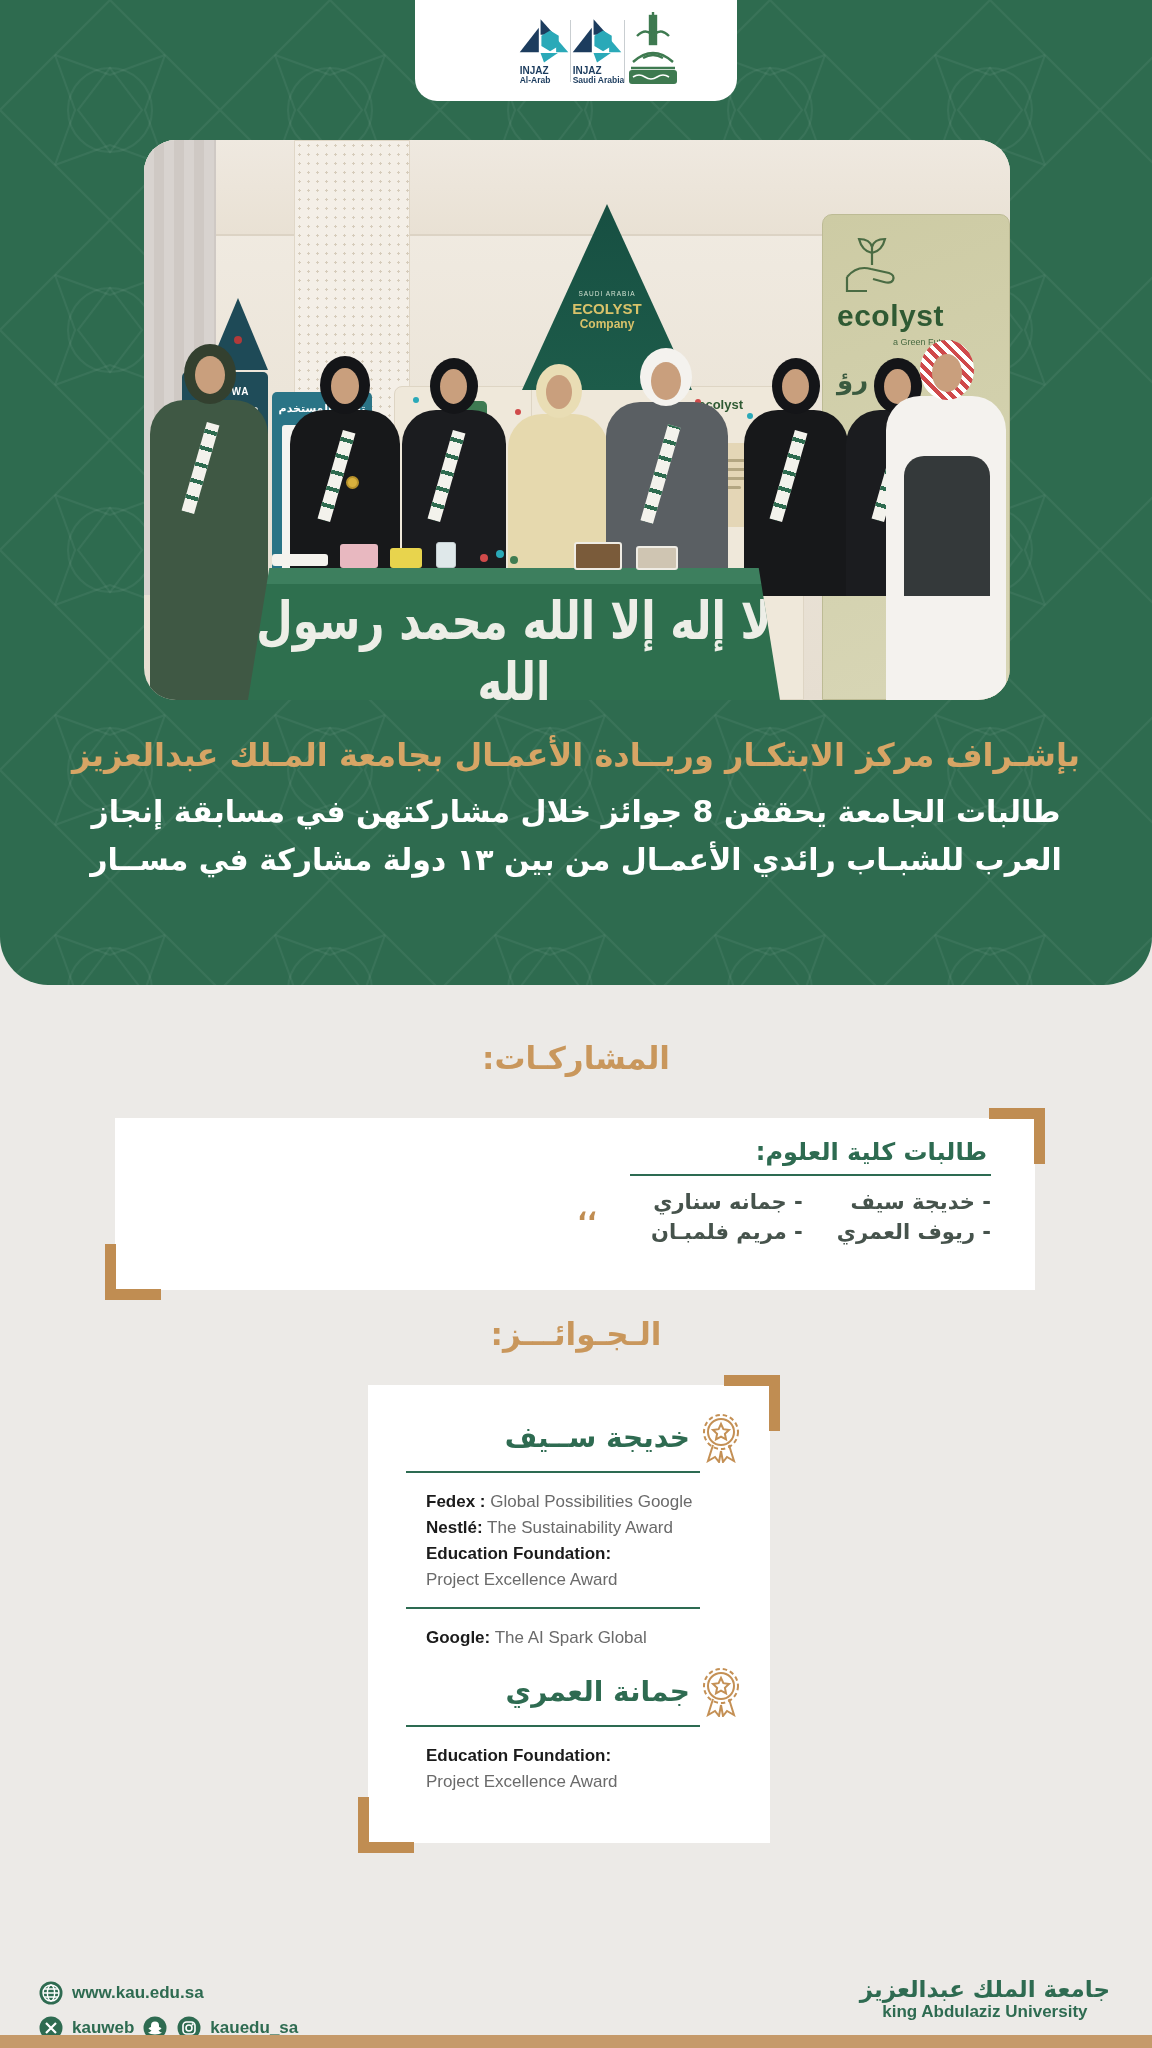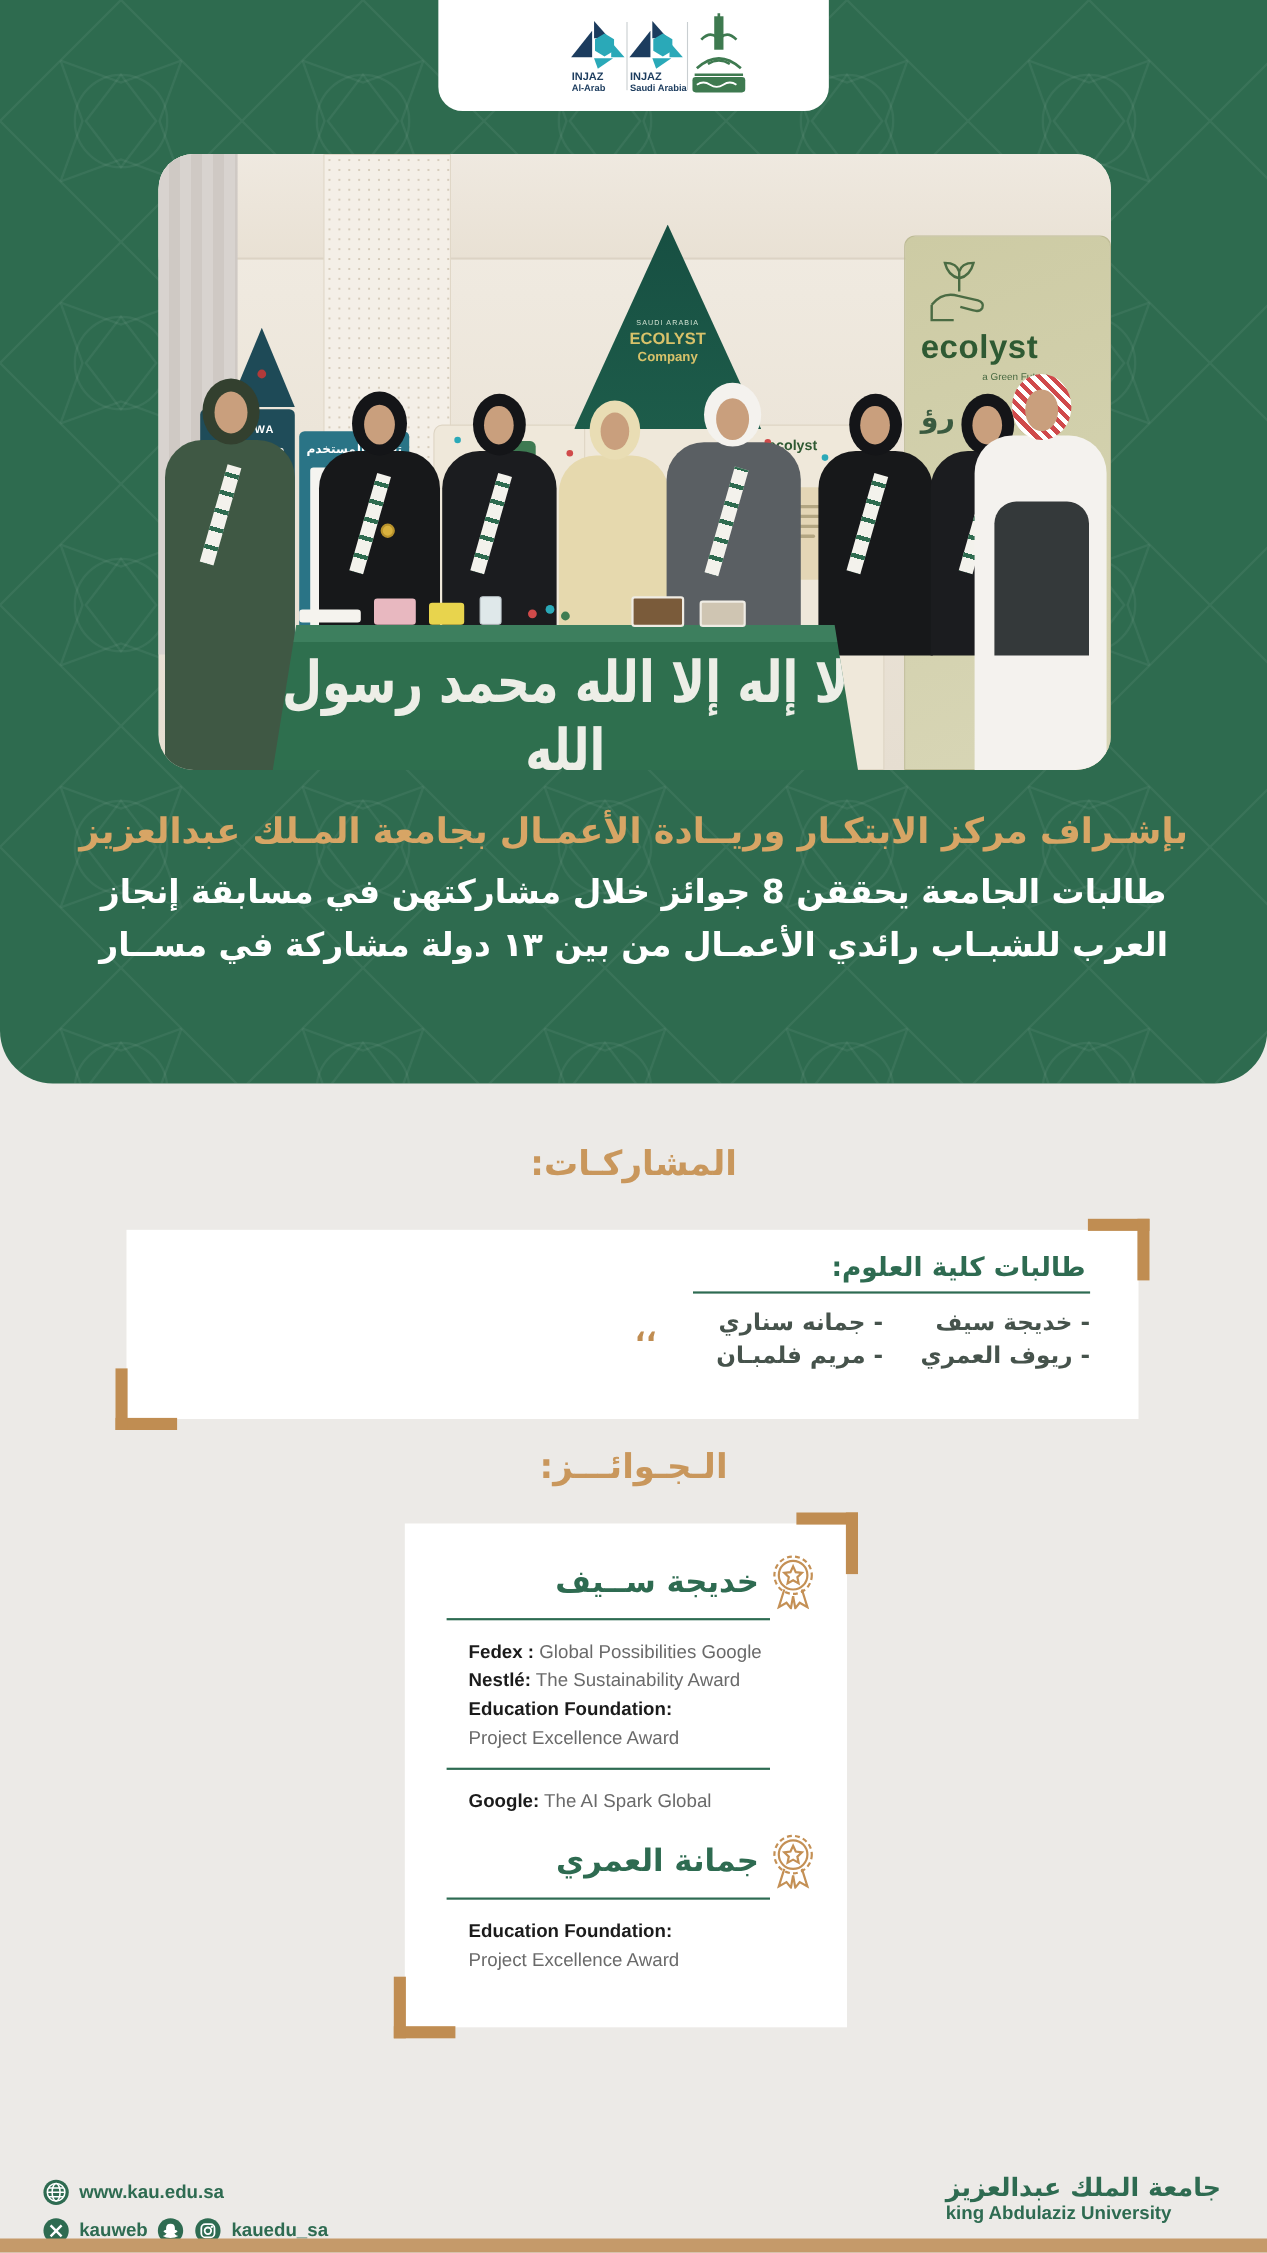--- a/index.html
+++ b/index.html
@@ -6,21 +6,21 @@
   *{box-sizing:border-box;}
   #canvas{position:relative;width:1152px;height:2048px;margin:0 auto;background:#eceae7;overflow:hidden;
           font-family:"DejaVu Sans",sans-serif;}
 
   
   .hero{position:absolute;left:0;top:0;width:1152px;height:985px;background:#2e6b4f;
         border-radius:0 0 48px 48px;overflow:hidden;}
   .geo{position:absolute;left:0;top:0;}
 
   
-  .logo-card{position:absolute;left:50%;transform:translateX(-50%);top:0;width:355px;height:101px;
+  .logo-card{position:absolute;left:50%;transform:translateX(-50%);top:0;width:322px;height:101px;
              background:#ffffff;border-radius:0 0 22px 22px;display:flex;align-items:center;
              justify-content:center;z-index:5;padding-left:47px;}
   .injaz{display:flex;flex-direction:column;align-items:flex-start;}
   .injaz .wordmark{font-family:"Liberation Sans",sans-serif;font-weight:bold;color:#1c3c5e;
                    font-size:10px;line-height:11px;margin-top:2px;margin-left:2px;}
   .injaz .wordsub{font-family:"Liberation Sans",sans-serif;font-weight:bold;color:#1c3c5e;
                   font-size:8.5px;line-height:9px;margin-left:2px;}
   .vdiv{width:1px;height:62px;background:#c9ced1;}
 
   
@@ -134,21 +134,21 @@
   .aw-line{height:2px;background:#2d6b52;margin:8px 44px 0 4px;}
   .aw-rows{margin:16px 0 0 24px;direction:ltr;font-family:"Liberation Sans",sans-serif;font-size:17px;
            line-height:26px;color:#6a6a6a;}
   .aw-rows b{color:#1b1b1b;}
   .aw-block2{margin-top:14px;}
 
   
   .footer-left{position:absolute;left:38px;top:1980px;color:#2e6b51;}
   .f-row{display:flex;align-items:center;gap:8px;margin-bottom:9px;
          font-family:"Liberation Sans",sans-serif;font-weight:bold;font-size:17px;}
-  .footer-right{position:absolute;right:42px;top:1976px;text-align:left;color:#2e6b51;}
+  .footer-right{position:absolute;right:42px;top:1976px;text-align:center;color:#2e6b51;}
   .uni-ar{font-size:23px;font-weight:bold;direction:rtl;}
   .uni-en{font-family:"Liberation Sans",sans-serif;font-weight:bold;font-size:17px;margin-top:0;}
   .bottom-strip{position:absolute;left:0;bottom:0;width:100%;height:13px;background:#c59a6a;}
 </style>
 </head>
 <body>
 
 <div id="canvas">
 
   <div class="hero">

